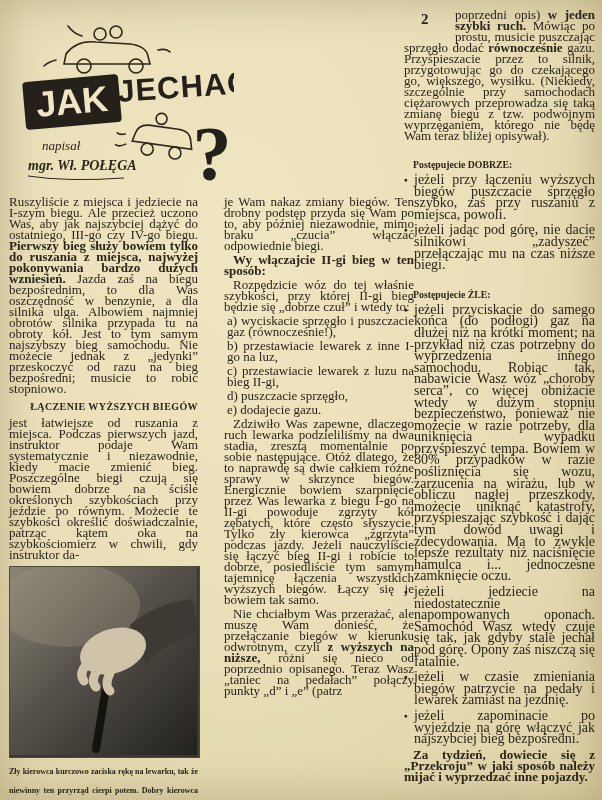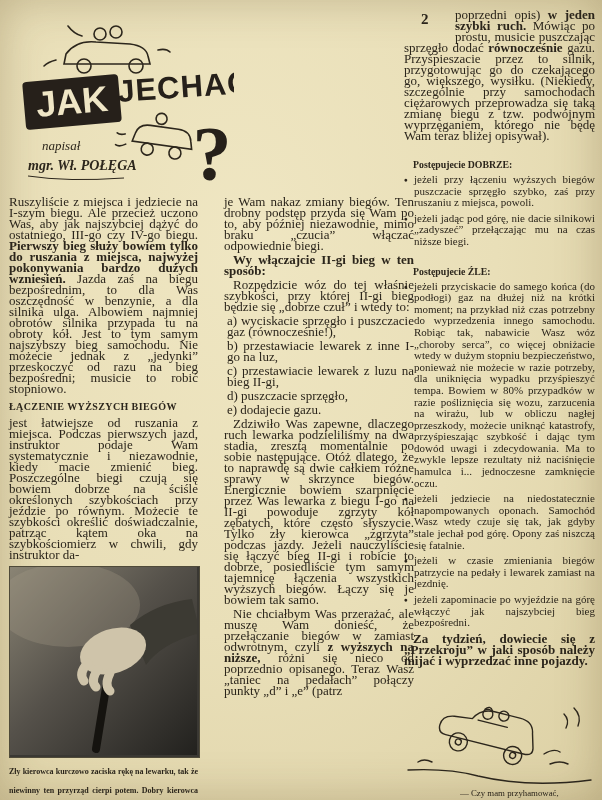--- a/index.html
+++ b/index.html
@@ -8,26 +8,26 @@
         background:radial-gradient(ellipse at 40% 30%, #efe6c2 0%, #e9dfb8 50%, #dcd0a4 100%);
         box-shadow:inset 0 0 46px rgba(90,70,30,.28)}
   .col{position:absolute}
   .col-left{left:9px;top:196px;width:189px}
   .col-mid{left:224px;top:196px;width:190px}
   .col-right{left:404px;top:9px;width:191px}
   .body{font-size:13px;line-height:11px;text-align:justify;margin:0 0 3px}
   .ind{text-indent:9px}
   .b{font-weight:bold}
   .bold{font-weight:bold}
-  .section-heading{font-size:10px;font-weight:bold;text-align:left;letter-spacing:.4px;margin:7px 0 5px}
+  .section-heading{font-size:10px;font-weight:bold;text-align:right;letter-spacing:.4px;margin:7px 0 5px}
   .sub-heading{font-size:9.8px;font-weight:bold;margin:18px 0 4px;text-indent:9px}
   .step{margin:0 0 3px;padding-left:3px}
   .bullet-item{display:flex;margin:0 0 4px}
   .bullet{flex:0 0 10px;font-size:6.5px;line-height:11.6px}
-  .bi-text{flex:1;font-size:11px;line-height:11.6px;text-align:justify}
+  .bi-text{flex:1;font-size:14px;line-height:11.6px;text-align:justify}
   .photo{width:189px;height:190px;margin:6px 0 4px;border:1px solid #4f4a39;background:#3a3833}
   .photo svg{display:block}
   .caption{font-size:8px;line-height:19px;font-weight:bold;text-align:justify;margin-top:2px}
   .page-number{float:left;width:34px;height:24px;padding-left:17px;font-size:15px;font-weight:bold;line-height:20px}
   .masthead{position:absolute;left:8px;top:10px;width:226px;height:182px}
   .cartoon{width:191px;height:112px;margin-top:8px}
   .cartoon-caption{font-size:8.8px;line-height:10.5px;font-weight:normal;padding-left:56px;margin-top:2px}
   .cartoon-caption .l2{padding-left:14px}
   .teaser{font-weight:bold;margin-top:4px}
 </style>
@@ -95,21 +95,21 @@
   <div class="col col-mid">
     <p class="body">je Wam nakaz zmiany biegów. Ten drobny podstęp przyda się Wam po to, aby później niezawodnie, mimo braku „czucia” włączać odpowiednie biegi.</p>
     <p class="body ind bold">Wy włączajcie II-gi bieg w ten sposób:</p>
     <p class="body ind">Rozpędzicie wóz do tej właśnie szybkości, przy której II-gi bieg będzie się „dobrze czuł” i wtedy to:</p>
     <p class="body step">a) wyciskacie sprzęgło i puszczacie gaz (równocześnie!),</p>
     <p class="body step">b) przestawiacie lewarek z inne I-go na luz,</p>
     <p class="body step">c) przestawiacie lewarek z luzu na bieg II-gi,</p>
     <p class="body step">d) puszczacie sprzęgło,</p>
     <p class="body step">e) dodajecie gazu.</p>
     <p class="body ind">Zdziwiło Was zapewne, dlaczego ruch lewarka podzieliliśmy na dwa stadia, zresztą momentalnie po sobie następujące. Otóż dlatego, że to naprawdę są dwie całkiem różne sprawy w skrzynce biegów. Energicznie bowiem szarpnięcie przez Was lewarka z biegu I-go na II-gi powoduje zgrzyty kół zębatych, które często słyszycie. Tylko zły kierowca „zgrzyta” podczas jazdy. Jeżeli nauczyliście się łączyć bieg II-gi i robicie to dobrze, posiedliście tym samym tajemnicę łączenia wszystkich wyższych biegów. Łączy się je bowiem tak samo.</p>
-    <p class="body ind"><span>Nie chciałbym Was przerażać, ale muszę Wam donieść, że przełączanie biegów w zamiast odwrotnym, czyli </span><span class="b">z wyższych na niższe,</span><span> różni się nieco od poprzednio opisanego. Teraz Wasz „taniec na pedałach” połączy punkty „d” i „e” (patrz</span></p>
+    <p class="body ind"><span>Nie chciałbym Was przerażać, ale muszę Wam donieść, że przełączanie biegów w kierunku odwrotnym, czyli </span><span class="b">z wyższych na niższe,</span><span> różni się nieco od poprzednio opisanego. Teraz Wasz „taniec na pedałach” połączy punkty „d” i „e” (patrz</span></p>
   </div>
 
   <div class="col col-right">
     <div class="page-number">2</div>
     <p class="body"><span>poprzedni opis) </span><span class="b">w jeden szybki ruch.</span><span> Mówiąc po prostu, musicie puszczając sprzęgło dodać </span><span class="b">równocześnie</span><span> gazu. Przyśpieszacie przez to silnik, przygotowując go do czekającego go, większego, wysiłku. (Niekiedy, szczególnie przy samochodach ciężarowych przeprowadza się taką zmianę biegu z tzw. podwójnym wyprzęganiem, którego nie będę Wam teraz bliżej opisywał).</span></p>
 
     <h3 class="sub-heading">Postępujecie DOBRZE:</h3>
     <div class="bullet-item">
       <span class="bullet">●</span>
       <span class="bi-text">jeżeli przy łączeniu wyższych biegów puszczacie sprzęgło szybko, zaś przy ruszaniu z miejsca, powoli.</span>

